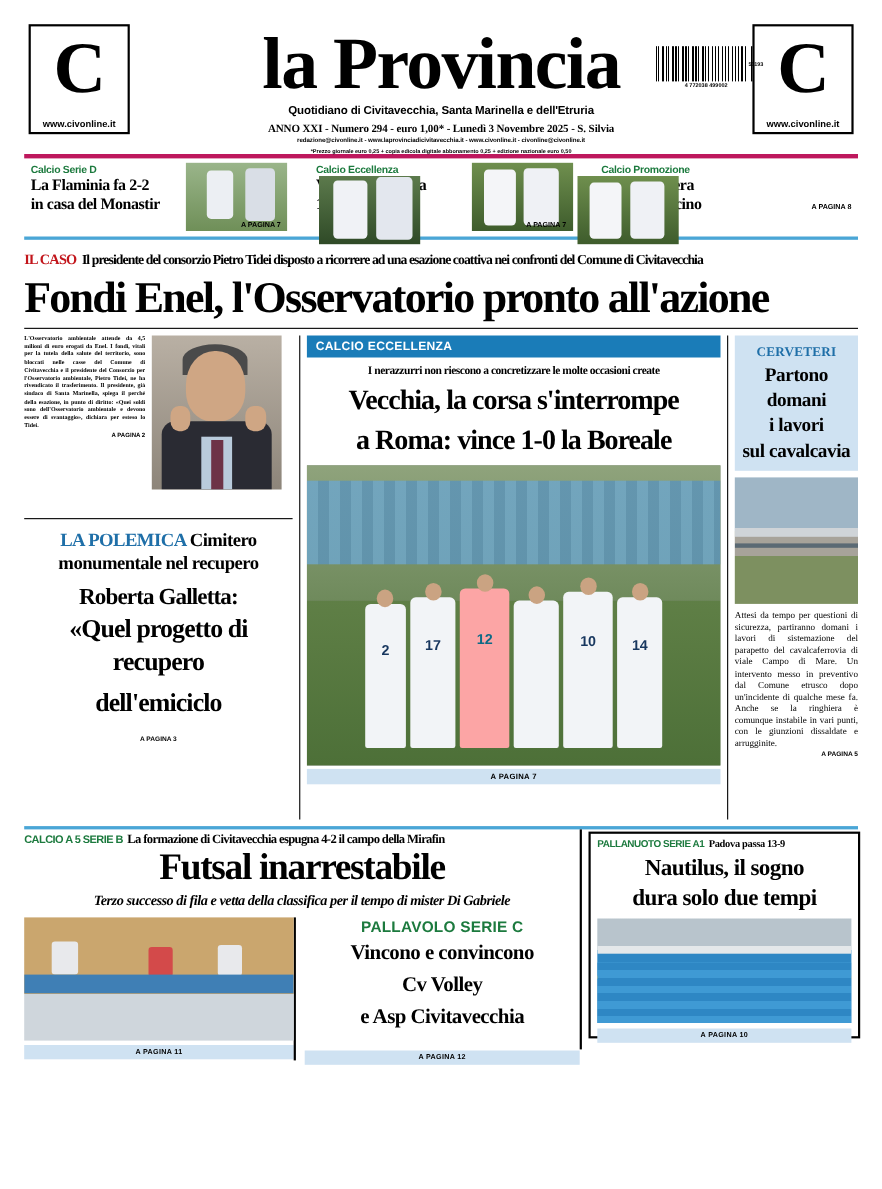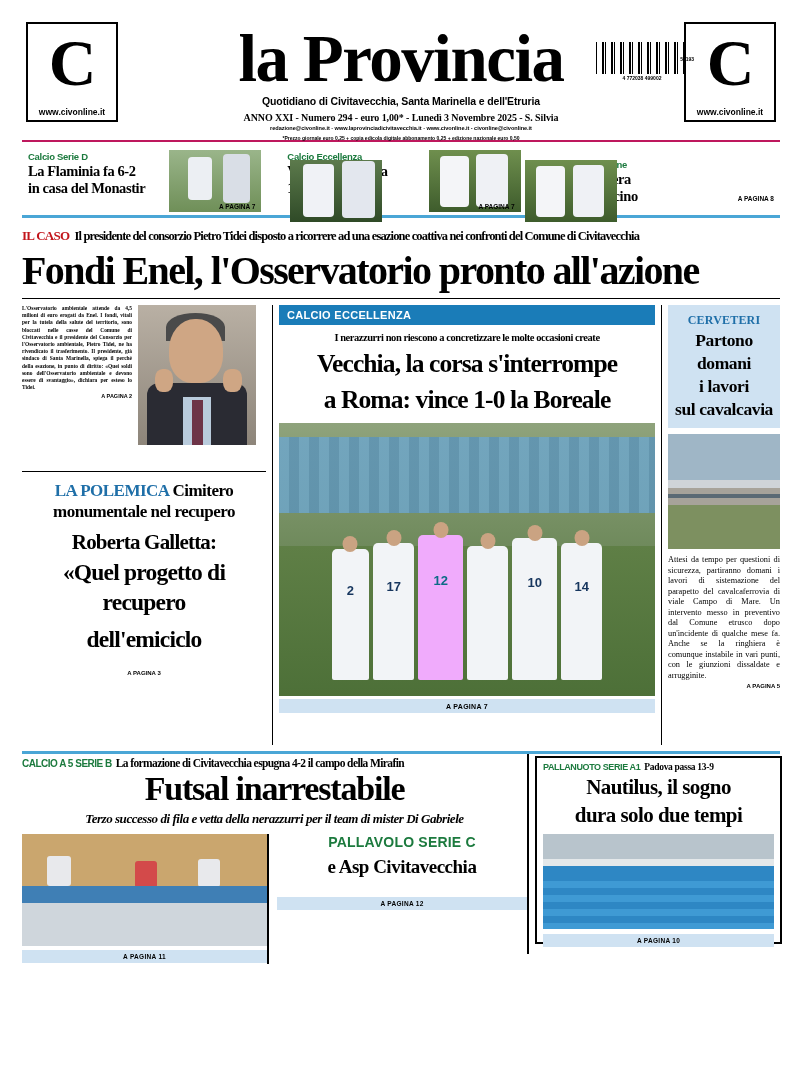--- a/index.html
+++ b/index.html
@@ -45,22 +45,22 @@
     font-size:5px; color:#000; margin-top:4px;
   }
   .barcode-wrap { position:absolute; right:-4px; top:20px; width:92px; text-align:center; }
   .barcode { height:32px; width:88px;
     background: repeating-linear-gradient(90deg,#000 0 1.2px,#fff 1.2px 2.6px,#000 2.6px 3.4px,#fff 3.4px 6px,#000 6px 7.6px,#fff 7.6px 9px);
   }
   .barcode-num { font-family:"Liberation Sans", sans-serif; font-size:5px; font-weight:700; margin-top:1px; }
   .barcode-small { position:absolute; right:-6px; top:14px; font-family:"Liberation Sans",sans-serif; font-size:5px; font-weight:700; }
 
   
-  .teaser-strip { margin: 0 22px; border-top: 2px solid #be185d; border-bottom:3px solid #4aa6d6;
-                  display:flex; align-items:center; height: 78px; gap: 20px; }
+  .teaser-strip { margin: 0 22px; border-top: 4px solid #be185d; border-bottom:3px solid #4aa6d6;
+                  display:flex; align-items:flex-start; height: 78px; gap: 20px; }
   .teaser { display:flex; align-items:flex-start; flex:1; padding: 4px 0 0 0; position:relative; }
   .teaser-photo { width:92px; height:62px; flex:0 0 auto; }
   .teaser-text { flex:1; padding: 1px 6px 0 6px; }
   .teaser-kicker {
     font-family:"Liberation Sans", sans-serif; font-weight:700; font-size:9.5px;
     color:#1c7a3e; letter-spacing:-0.3px;
   }
   .teaser-head {
     font-family:"Liberation Serif", serif; font-weight:700; font-size:14.5px;
     line-height:16px; color:#000; letter-spacing:-0.4px; margin-top:1px;
@@ -189,21 +189,21 @@
               border:2px solid #000; pointer-events:none; }
   .br-inner { position:relative; z-index:2; padding: 2px 6px 0 6px; }
 
   
   .ph { position:relative; overflow:hidden; background:#7d8a72; }
   .ph .sky { position:absolute; inset:0 0 55% 0; background:linear-gradient(#8fa37c,#6f8a5c); }
   .ph .grass { position:absolute; inset:45% 0 0 0; background:linear-gradient(#5f7f46,#4d7038); }
   .ph .stand { position:absolute; left:0; right:0; top:5%; height:28%;
                background:repeating-linear-gradient(90deg,#6ea6c9 0 10px,#5d94b8 10px 20px); opacity:.85;}
   .player { position:absolute; bottom:6%; background:#f2f4f7; border-radius:5px 5px 2px 2px; }
-  .player.c { background:#f0abfc; }
+  .player.c { background:#fca5a5; }
   .player .num { position:absolute; top:26%; left:0; right:0; text-align:center;
      font-family:"Liberation Sans",sans-serif; font-weight:700; font-size:13px; color:#17365e; }
   .player.c .num { color:#0c6a86; }
   .head { position:absolute; top:-13px; left:50%; transform:translateX(-50%);
           width:15px; height:16px; border-radius:50%; background:#caa382; }
 
   
   .tp1 { background:linear-gradient(#9ab58a,#6f8f58); position:relative; overflow:hidden;}
   .tp1::after{content:"";position:absolute;left:20%;top:12%;width:26%;height:70%;background:#eceff3;border-radius:4px;}
   .tp1::before{content:"";position:absolute;left:58%;top:8%;width:30%;height:78%;background:#d9dee6;border-radius:4px;}
@@ -271,21 +271,21 @@
       <div class="logo-letter">C</div>
       <div class="logo-url">www.civonline.it</div>
     </div>
   </div>
 
   <div class="teaser-strip">
 
     <div class="teaser">
       <div class="teaser-text">
         <div class="teaser-kicker">Calcio Serie D</div>
-        <div class="teaser-head">La Flaminia fa 6-2</div>
+        <div class="teaser-head">La Flaminia fa 2-2</div>
         <div class="teaser-head">in casa del Monastir</div>
       </div>
       <div class="teaser-photo tp1"></div>
       <div class="teaser-page">A PAGINA 7</div>
     </div>
 
     <div class="teaser">
       <div class="teaser-text">
         <div class="teaser-kicker">Calcio Eccellenza</div>
         <div class="teaser-head">Viterbese battuta</div>
@@ -407,33 +407,35 @@
   <div class="bottom-rule"></div>
 
   <div class="bottom">
 
     <div class="bl">
       <div class="futsal-kick-line">
         <span class="futsal-tag">CALCIO A 5 SERIE B</span>
         <span class="futsal-kick">La formazione di Civitavecchia espugna 4-2 il campo della Mirafin</span>
       </div>
       <div class="futsal-head">Futsal inarrestabile</div>
-      <div class="futsal-sub">Terzo successo di fila e vetta della nerazzurri per il team di mister Di Gabriele</div>
+      <div class="futsal-sub">Terzo successo di fila e vetta della classifica per il tempo di mister Di Gabriele</div>
 
       <div class="bl-split">
         <div>
           <div class="bl-photo gym">
             <div class="p2"></div>
             <div class="p3"></div>
           </div>
           <div class="pagina-band-sm" style="width:245px;margin-top:4px;">A PAGINA 11</div>
         </div>
 
         <div class="bl-right">
           <div class="volley-tag">PALLAVOLO SERIE C</div>
+          <div class="volley-head">Vincono e convincono</div>
+          <div class="volley-head">Cv Volley</div>
           <div class="volley-head">e Asp Civitavecchia</div>
           <div class="pagina-band-sm" style="margin-top:18px;">A PAGINA 12</div>
         </div>
       </div>
     </div>
 
     <div class="br">
       <div class="br-frame"></div>
       <div class="br-inner">
         <div class="nau-kick-line">

